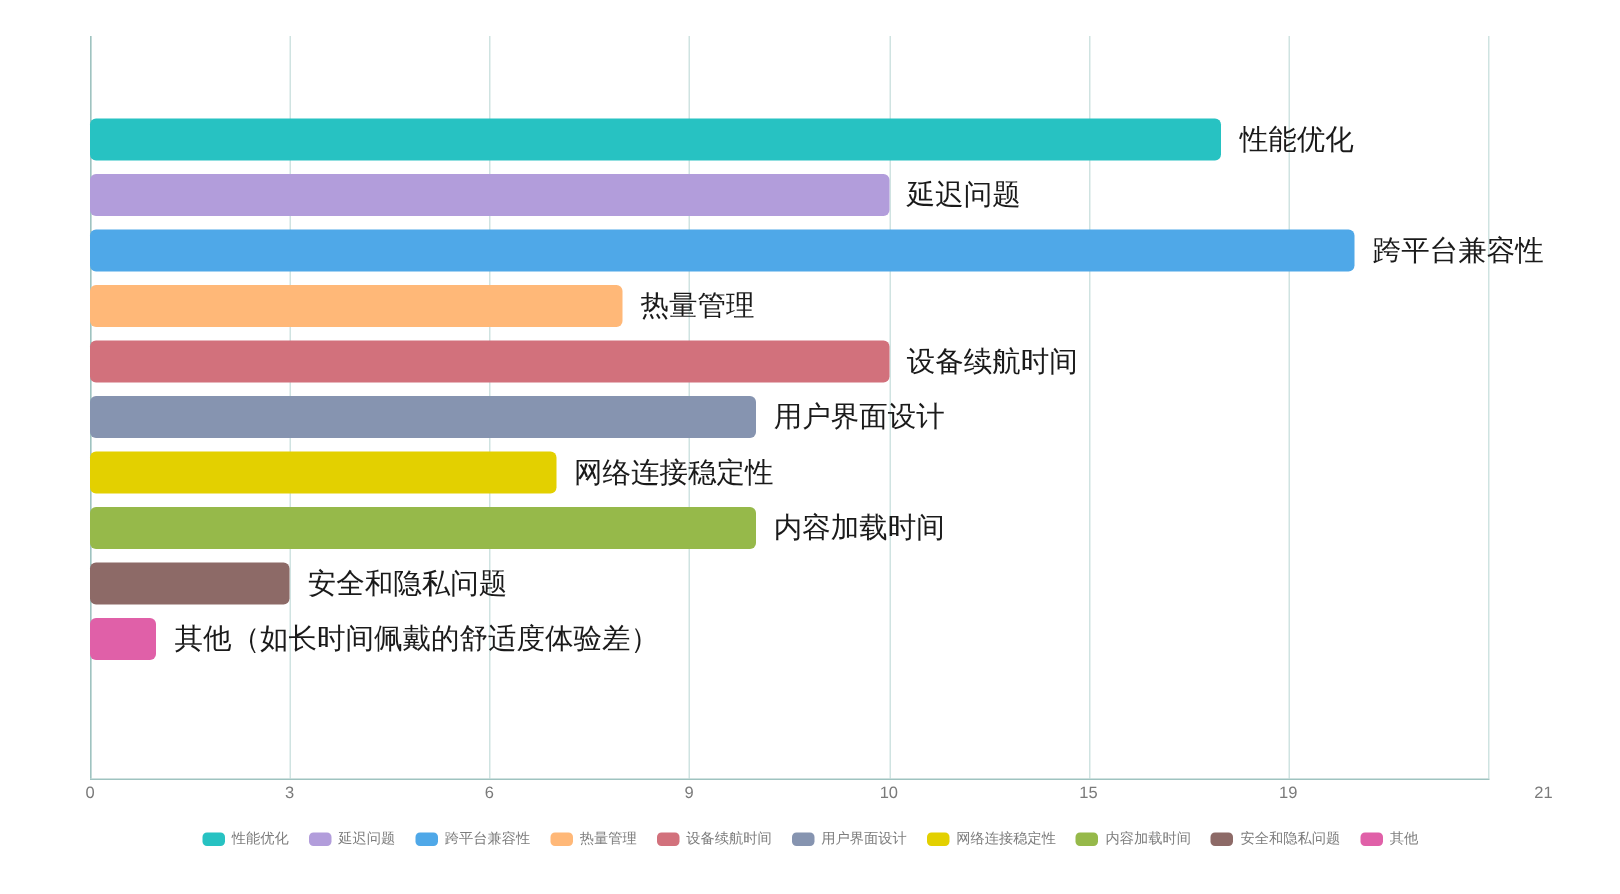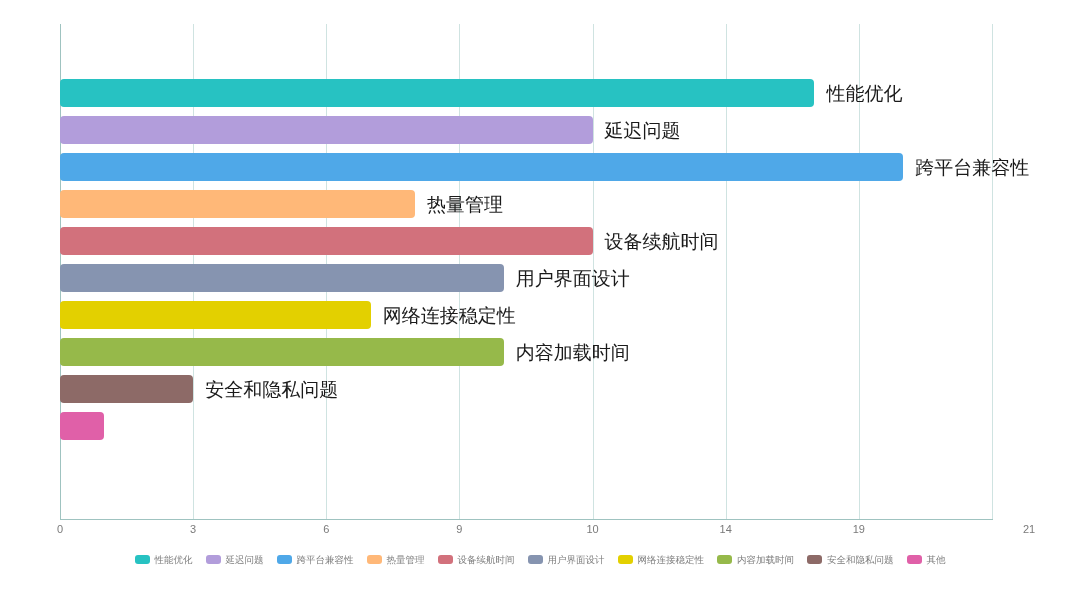--- a/index.html
+++ b/index.html
@@ -128,21 +128,21 @@
 
   <div class="axis-y"></div>
   <div class="axis-x"></div>
 
   <div id="tick-labels">
       <div class="tick-label" style="left: 60px;">0</div>
       <div class="tick-label" style="left: 193.143px;">3</div>
       <div class="tick-label" style="left: 326.286px;">6</div>
       <div class="tick-label" style="left: 459.429px;">9</div>
       <div class="tick-label" style="left: 592.571px;">10</div>
-      <div class="tick-label" style="left: 725.714px;">14</div>
+      <div class="tick-label" style="left: 725.714px;">15</div>
       <div class="tick-label" style="left: 858.857px;">19</div>
       <div class="tick-label" style="left: 1029px;">21</div>
     </div>
 
   <div id="bars-layer">
       <div class="bar-row" style="top: 79px; left: 60px;">
         <div class="bar" style="width: 754.476px; background: rgb(39, 194, 194);"></div>
         <div class="bar-label">性能优化</div>
       </div>
       <div class="bar-row" style="top: 116px; left: 60px;">
@@ -172,20 +172,21 @@
       <div class="bar-row" style="top: 338px; left: 60px;">
         <div class="bar" style="width: 443.81px; background: rgb(150, 185, 74);"></div>
         <div class="bar-label">内容加载时间</div>
       </div>
       <div class="bar-row" style="top: 375px; left: 60px;">
         <div class="bar" style="width: 133.143px; background: rgb(141, 106, 103);"></div>
         <div class="bar-label">安全和隐私问题</div>
       </div>
       <div class="bar-row" style="top: 412px; left: 60px;">
         <div class="bar" style="width: 44.381px; background: rgb(224, 96, 168);"></div>
+        <div class="bar-label">其他（如长时间佩戴的舒适度体验差）</div>
       </div>
     </div>
 
   <div class="legend" id="legend">
       <div class="legend-item">
         <span class="legend-swatch" style="background: rgb(39, 194, 194);"></span>
         <span class="legend-text">性能优化</span>
       </div>
       <div class="legend-item">
         <span class="legend-swatch" style="background: rgb(178, 157, 219);"></span>

